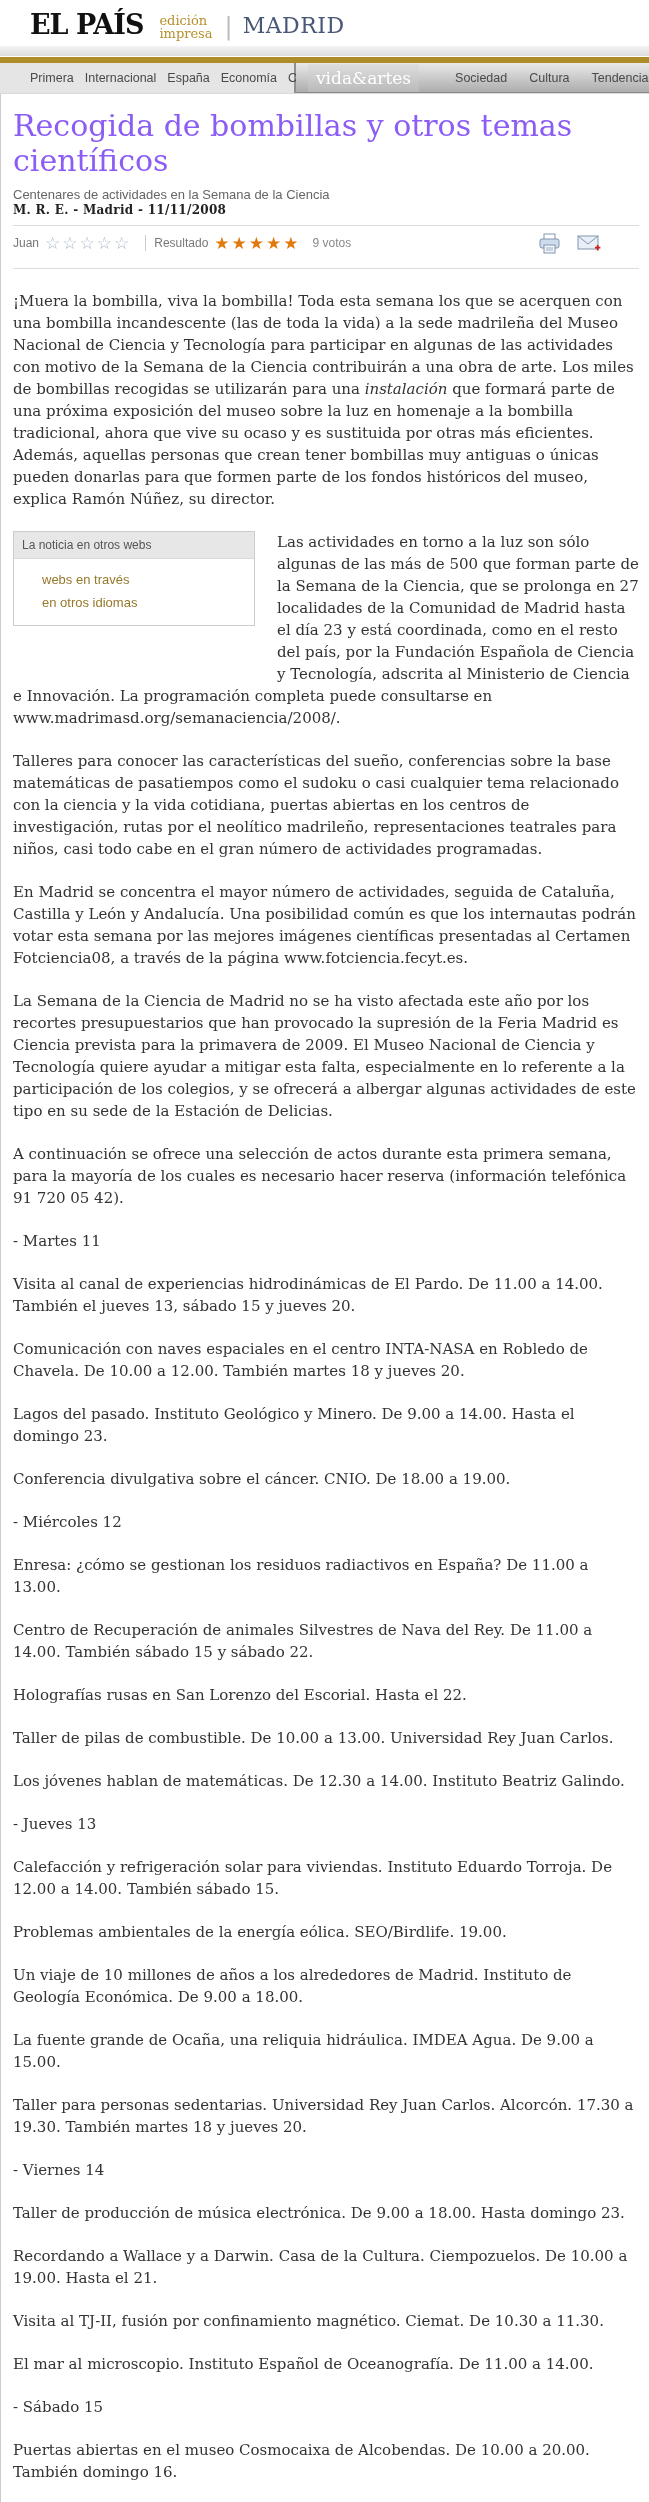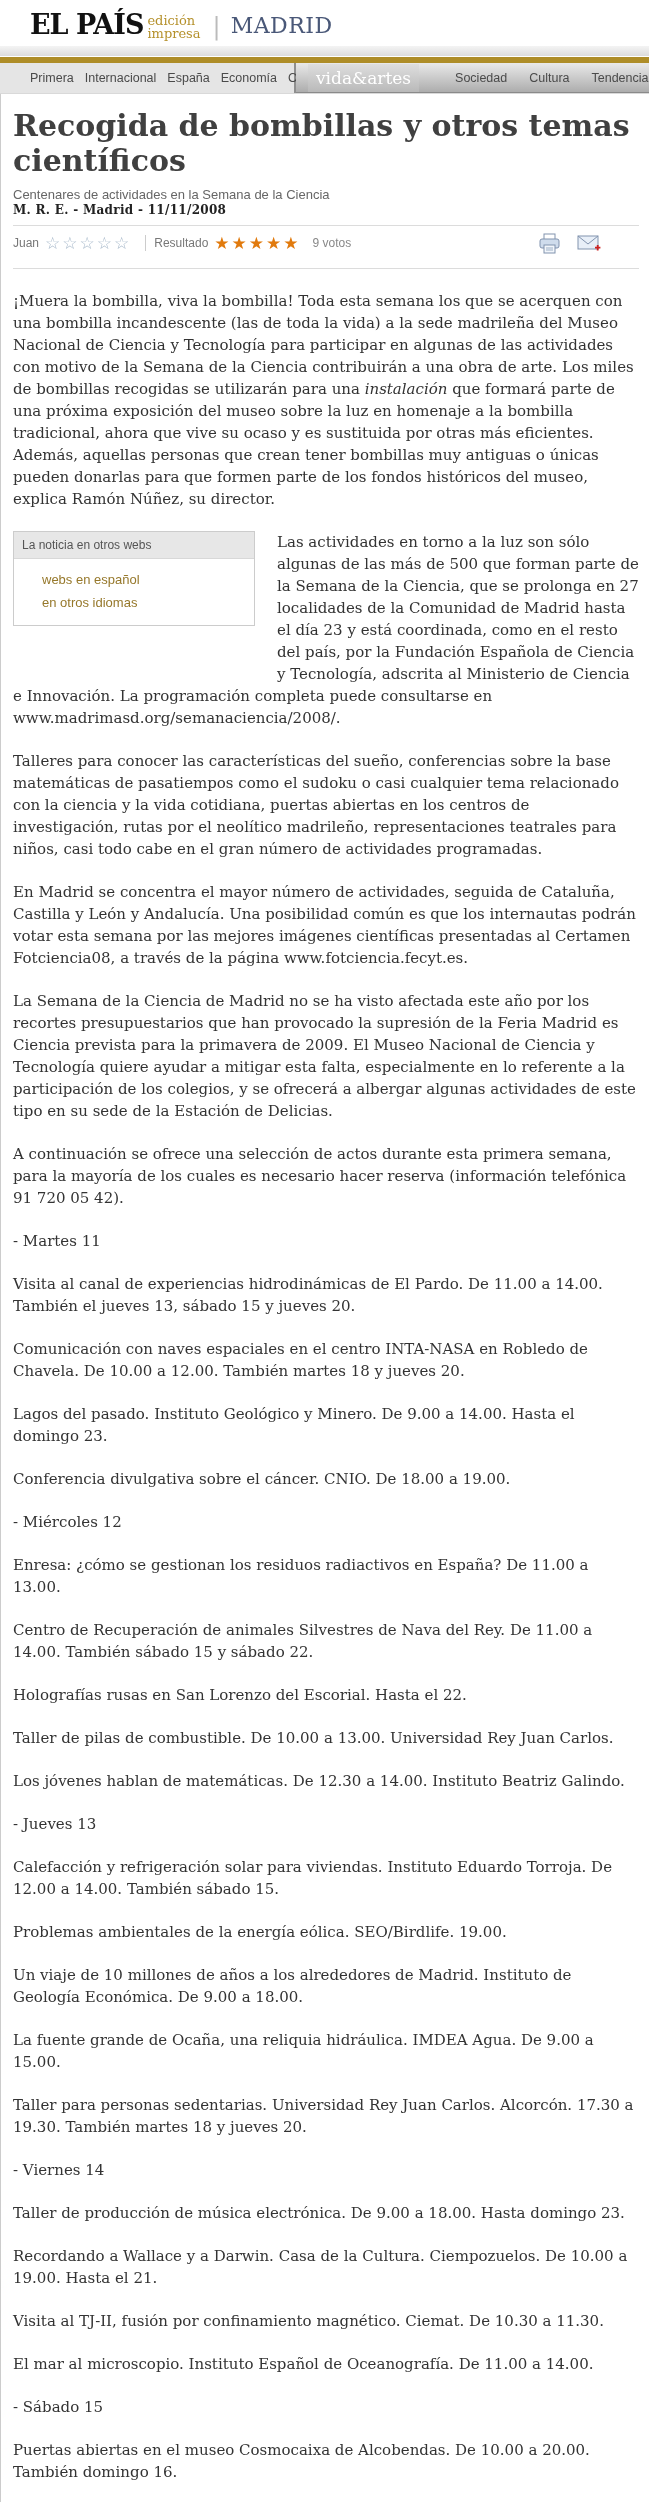--- a/index.html
+++ b/index.html
@@ -6,35 +6,35 @@
   html,body { background:#fff; }
   body {
     width:649px;
     font-family:"DejaVu Serif","Liberation Serif",serif;
     color:#333;
     overflow-x:hidden;
   }
   
   .masthead { background:#fff; padding:10px 0 6px 30px; display:flex; align-items:flex-start; }
   .brand { font-family:"DejaVu Serif","Liberation Serif",serif; font-weight:bold; font-size:27px; color:#111; letter-spacing:-1px; line-height:30px; cursor:pointer; }
-  .brand-sub { margin-left:4px; margin-top:4px; line-height:12px; }
+  .brand-sub { margin-left:16px; margin-top:4px; line-height:12px; }
   .brand-sub div { font-family:"DejaVu Serif",serif; font-size:13px; color:#B5912C; line-height:13px; }
   .mast-sep { color:#bbb; font-size:24px; margin:2px 10px 0 12px; font-weight:normal; }
   .edition { font-family:"DejaVu Serif",serif; font-size:22px; color:#4A5878; margin-top:3px; letter-spacing:0.5px; }
   .gray-strip { height:11px; background:linear-gradient(#f4f4f4,#dcdcdc); border-bottom:1px solid #fff; }
   .gold-bar { height:6px; background:#AE8D28; }
   
   .nav { display:flex; height:31px; font-family:"Liberation Sans","DejaVu Sans",sans-serif; border-bottom:1px solid #d9d9d9; overflow:hidden; }
   .nav-left { width:296px; background:#e5e5e5; display:flex; align-items:center; padding-left:30px; gap:11px; flex:none; border-right:2px solid #8f8f8f; }
   .nav-item { font-size:12.5px; color:#4a4a4a; white-space:nowrap; cursor:pointer; }
   .nav-right { flex:1; background:linear-gradient(#e9e9e9,#adadad); display:flex; align-items:center; padding-left:12px; gap:36px; border-bottom:1px solid #8a8a8a; }
   .nav-active { font-family:"DejaVu Serif",serif; font-size:17px; color:#fff; padding:4px 8px; background:linear-gradient(#dedede,#b9b9b9); cursor:pointer; white-space:nowrap; }
   
   .article { border-left:1px solid #ccc; padding:14px 10px 30px 12px; min-height:2380px; }
-  h1.title { font-family:"DejaVu Serif",serif; font-weight:bold; font-size:30px; line-height:35px; color:#404040; max-width:620px; }
+  h1.title { font-family:"DejaVu Serif",serif; font-weight:normal; font-size:30px; line-height:35px; color:#8b5cf6; max-width:620px; }
   .subtitle { font-family:"Liberation Sans","DejaVu Sans",sans-serif; font-size:13px; color:#666; margin-top:9px; }
   .byline { font-family:"DejaVu Serif",serif; font-size:12px; font-weight:bold; color:#222; margin-top:1px; letter-spacing:0.3px; }
   .rule { border-top:1px solid #dcdcdc; margin-top:8px; }
   
   .vote-row { display:flex; align-items:center; height:34px; font-family:"Liberation Sans","DejaVu Sans",sans-serif; font-size:12px; color:#777; }
   .stars { letter-spacing:2px; font-family:"DejaVu Sans",sans-serif; font-size:17px; margin:0 6px 0 6px; }
   .star { cursor:default; }
   #vota-stars .star { cursor:pointer; }
   .vote-sep { width:1px; height:16px; background:#ccc; margin:0 8px; }
   .votes-count { margin-left:6px; color:#888; }
@@ -116,21 +116,21 @@
   <div class="rule"></div>
 
   <section>
     <div id="paras-lead">
         <p class="body-p"><span>¡Muera la bombilla, viva la bombilla! Toda esta semana los que se acerquen con una bombilla incandescente (las de toda la vida) a la sede madrileña del Museo Nacional de Ciencia y Tecnología para participar en algunas de las actividades con motivo de la Semana de la Ciencia contribuirán a una obra de arte. Los miles de bombillas recogidas se utilizarán para una </span><em>instalación</em><span> que formará parte de una próxima exposición del museo sobre la luz en homenaje a la bombilla tradicional, ahora que vive su ocaso y es sustituida por otras más eficientes. Además, aquellas personas que crean tener bombillas muy antiguas o únicas pueden donarlas para que formen parte de los fondos históricos del museo, explica Ramón Núñez, su director.</span></p>
       </div>
 
     <aside class="related-box">
       <div class="related-header">La noticia en otros webs</div>
       <ul class="related-links" id="related-links">
-          <li style="color: rgb(150, 120, 43);">webs en español</li>
+          <li style="color: rgb(150, 120, 43);">webs en través</li>
           <li style="color: rgb(150, 120, 43);">en otros idiomas</li>
         </ul>
     </aside>
 
     <div id="paras-rest">
         <p class="body-p"><span>Las actividades en torno a la luz son sólo algunas de las más de 500 que forman parte de la Semana de la Ciencia, que se prolonga en 27 localidades de la Comunidad de Madrid hasta el día 23 y está coordinada, como en el resto del país, por la Fundación Española de Ciencia y Tecnología, adscrita al Ministerio de Ciencia e Innovación. La programación completa puede consultarse en www.madrimasd.org/semanaciencia/2008/.</span></p>
         <p class="body-p"><span>Talleres para conocer las características del sueño, conferencias sobre la base matemáticas de pasatiempos como el sudoku o casi cualquier tema relacionado con la ciencia y la vida cotidiana, puertas abiertas en los centros de investigación, rutas por el neolítico madrileño, representaciones teatrales para niños, casi todo cabe en el gran número de actividades programadas.</span></p>
         <p class="body-p"><span>En Madrid se concentra el mayor número de actividades, seguida de Cataluña, Castilla y León y Andalucía. Una posibilidad común es que los internautas podrán votar esta semana por las mejores imágenes científicas presentadas al Certamen Fotciencia08, a través de la página www.fotciencia.fecyt.es.</span></p>
         <p class="body-p"><span>La Semana de la Ciencia de Madrid no se ha visto afectada este año por los recortes presupuestarios que han provocado la supresión de la Feria Madrid es Ciencia prevista para la primavera de 2009. El Museo Nacional de Ciencia y Tecnología quiere ayudar a mitigar esta falta, especialmente en lo referente a la participación de los colegios, y se ofrecerá a albergar algunas actividades de este tipo en su sede de la Estación de Delicias.</span></p>
         <p class="body-p"><span>A continuación se ofrece una selección de actos durante esta primera semana, para la mayoría de los cuales es necesario hacer reserva (información telefónica 91 720 05 42).</span></p>

